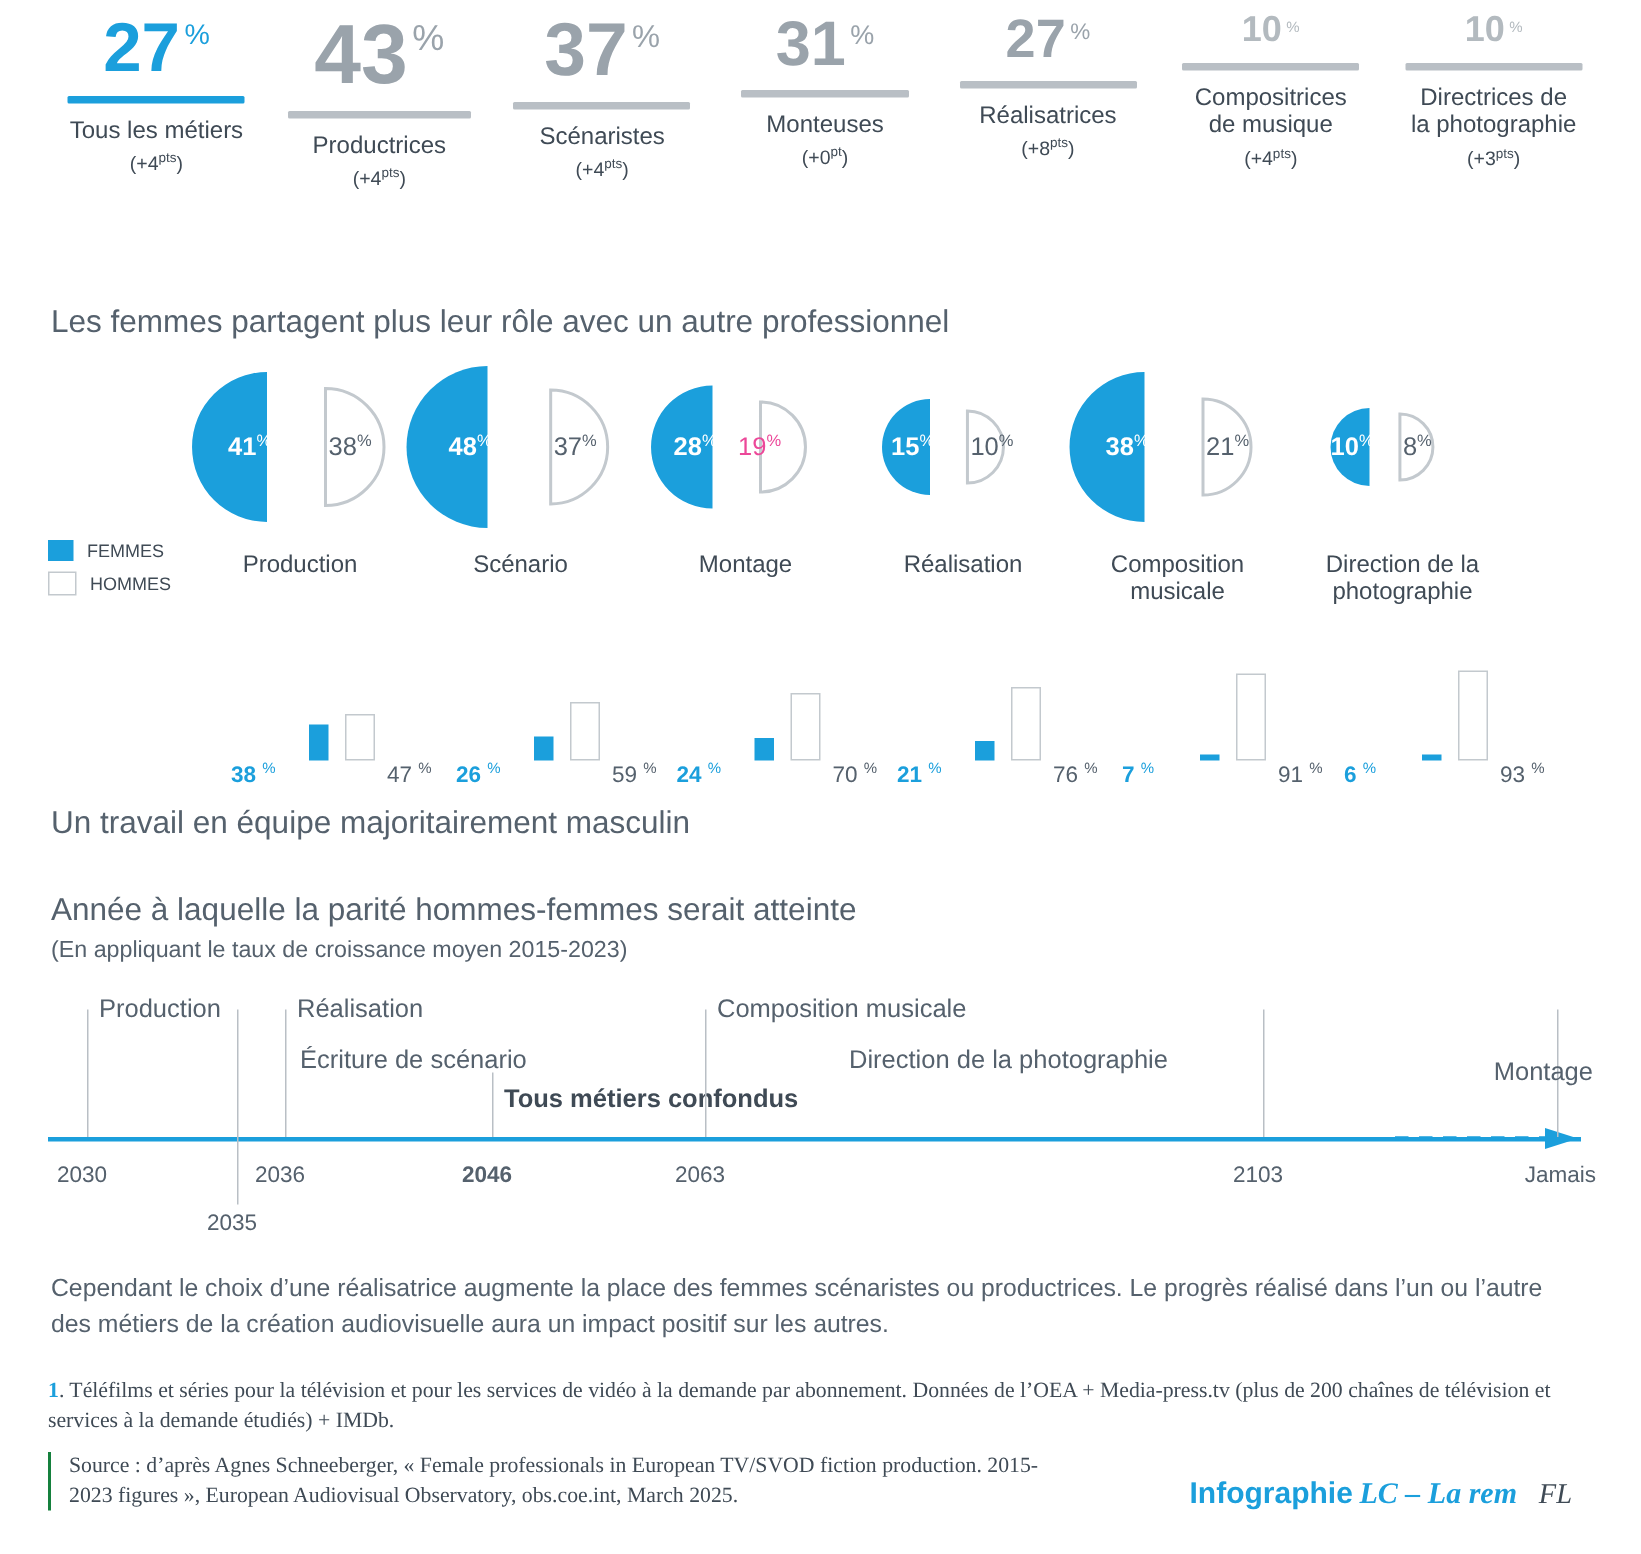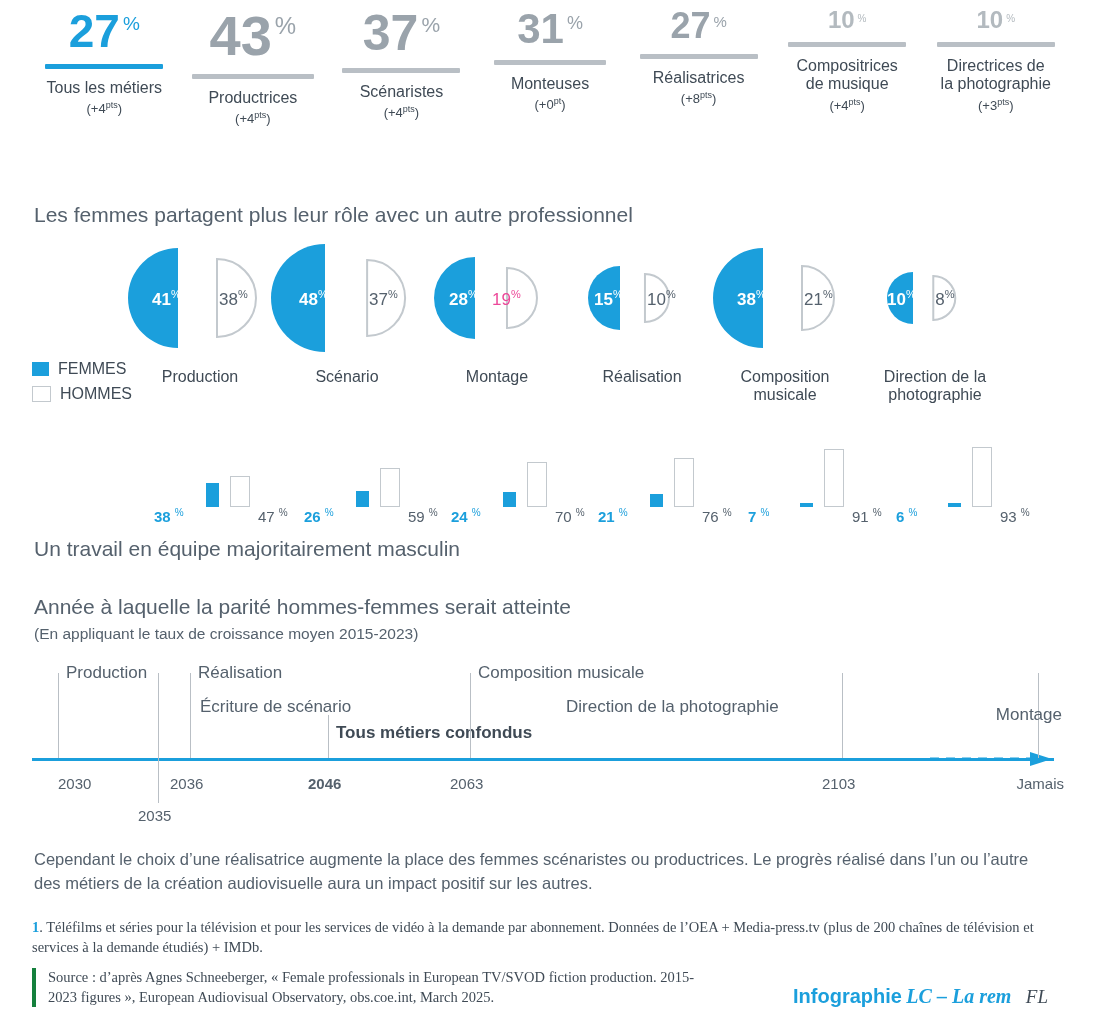--- a/index.html
+++ b/index.html
@@ -38,21 +38,21 @@
     position:absolute;font-size:21px;color:#55616d;font-weight:normal;
   }
 
   
   .donutrow{position:absolute;left:30px;top:240px;width:1040px;height:170px;}
   .donut{position:absolute;top:0;}
   .dlabel{
     position:absolute;top:128px;width:150px;text-align:center;
     font-size:16px;color:#3f4a55;line-height:1.15;
   }
-  .legend{position:absolute;left:32px;top:360px;font-size:16px;}
+  .legend{position:absolute;left:32px;top:360px;font-size:12px;}
   .legend div{display:flex;align-items:center;margin-bottom:7px;}
   .legend .sw{width:17px;height:14px;margin-right:9px;}
   .sw-f{background:#1b9fdc;}
   .sw-h{background:#ffffff;border:1px solid #c3c9ce;}
 
   
   .barsrow{position:absolute;left:30px;top:425px;width:1040px;height:110px;}
   .bargrp{position:absolute;bottom:0;height:110px;}
   .bar-f{position:absolute;bottom:28px;width:13px;background:#1b9fdc;}
   .bar-h{position:absolute;bottom:28px;width:18px;background:#ffffff;border:1px solid #c3c9ce;}
@@ -75,21 +75,21 @@
     color:#55616d;line-height:1.45;
   }
   .note{
     position:absolute;left:32px;width:1020px;
     font-family:"Liberation Serif", serif;font-size:14.5px;color:#3f4a55;line-height:1.35;
   }
   .note .num{color:#1b9fdc;font-weight:bold;}
   .srcbox{
     position:absolute;left:32px;top:968px;width:660px;
     font-family:"Liberation Serif", serif;font-size:14.5px;color:#3f4a55;line-height:1.35;
-    border-left:4px solid #15803d;padding-left:12px;
+    border-left:2px solid #15803d;padding-left:12px;
   }
   .signature{
     position:absolute;right:22px;top:985px;text-align:right;white-space:nowrap;
   }
   .sig-a{font-size:20px;font-weight:bold;color:#1b9fdc;font-family:"Liberation Sans",sans-serif;}
   .sig-b{font-size:20px;font-style:italic;font-weight:bold;color:#1b9fdc;font-family:"Liberation Serif",serif;}
   .sig-c{font-size:19px;font-style:italic;font-family:"Liberation Serif",serif;color:#3f4a55;margin-left:10px;}
 </style>
 </head>
 <body>
@@ -249,21 +249,21 @@
   <div class="tl" id="timeline">
     <div class="tl-axis" style="width:1022px;"></div>
     <svg class="tl-arrow" style="left:1000px;" width="34" height="14" viewBox="0 0 34 14">
       <polygon points="0,0 22,7 0,14" fill="#1b9fdc"></polygon>
     </svg>
     <svg style="position:absolute;left:900px;top:100px;" width="102" height="8">
       <line x1="0" y1="4" x2="100" y2="4" stroke="#1b9fdc" stroke-width="3" stroke-dasharray="9 7"></line>
     </svg>
   <div class="tl-tick" style="left: 28px; top: 18px; height: 85px;"></div>
       <div class="tl-cat" style="left: 36px; top: 8px;">Production</div>
-      <div class="tl-year" style="left: 8px; top: 120px; margin-left: 20px;">2030</div>
+      <div class="tl-year" style="left: 8px; top: 120px;">2030</div>
       <div class="tl-tick" style="left: 128px; top: 18px; height: 130px;"></div>
       <div class="tl-year" style="left: 108px; top: 152px;">2035</div>
       <div class="tl-tick" style="left: 160px; top: 18px; height: 85px;"></div>
       <div class="tl-cat" style="left: 168px; top: 8px;">Réalisation</div>
       <div class="tl-year" style="left: 140px; top: 120px;">2036</div>
       <div class="tl-cat" style="left: 170px; top: 42px;">Écriture de scénario</div>
       <div class="tl-tick" style="left: 298px; top: 60px; height: 43px;"></div>
       <div class="tl-cat bold" style="left: 306px; top: 68px;">Tous métiers confondus</div>
       <div class="tl-year" style="left: 278px; top: 120px; font-weight: bold;">2046</div>
       <div class="tl-tick" style="left: 440px; top: 18px; height: 85px;"></div>

